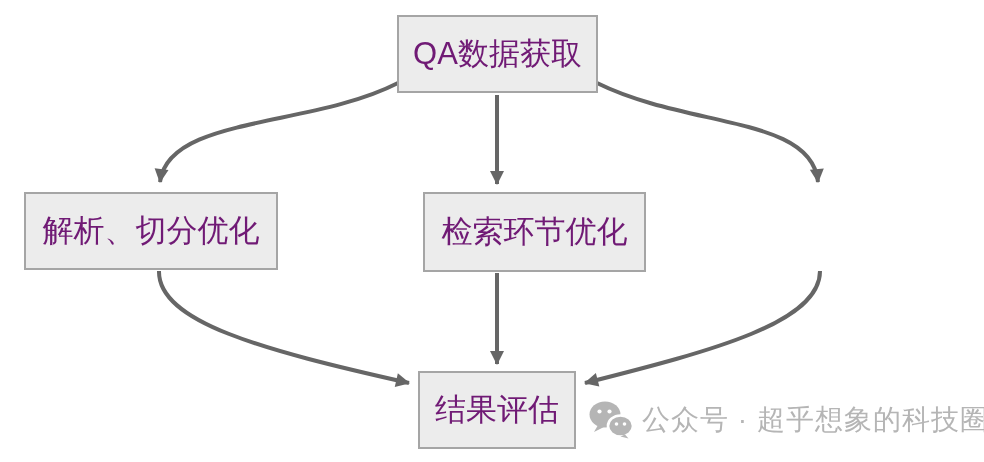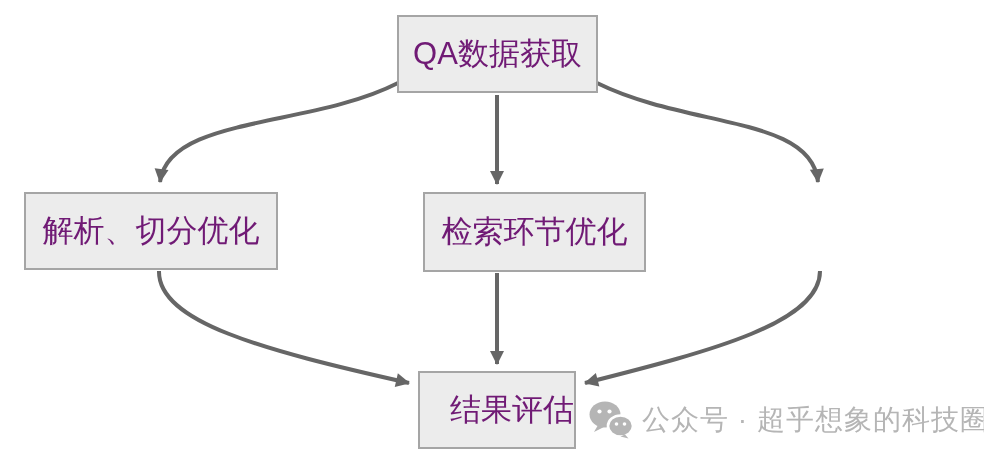--- a/index.html
+++ b/index.html
@@ -29,21 +29,21 @@
     align-items: center;
     justify-content: center;
     font-size: 31px;
     color: #701a75;
     white-space: nowrap;
   }
   #node-top    { left: 397px; top: 15px;  width: 201px; height: 78px; }
   #node-left   { left: 24px;  top: 192px; width: 254px; height: 78px; }
   #node-middle { left: 385px; top: 192px; width: 223px; height: 80px; margin-left: 38px; }
   #node-right  { left: 709px; top: 193px; width: 221px; height: 77px; }
-  #node-bottom { left: 418px; top: 371px; width: 158px; height: 78px; justify-content: flex-end; }
+  #node-bottom { left: 418px; top: 371px; width: 158px; height: 78px; }
   .watermark {
     position: absolute;
     left: 588px;
     top: 400px;
     display: flex;
     align-items: center;
     gap: 9px;
     color: #b5b5b5;
     font-size: 28px;
     letter-spacing: 1px;

